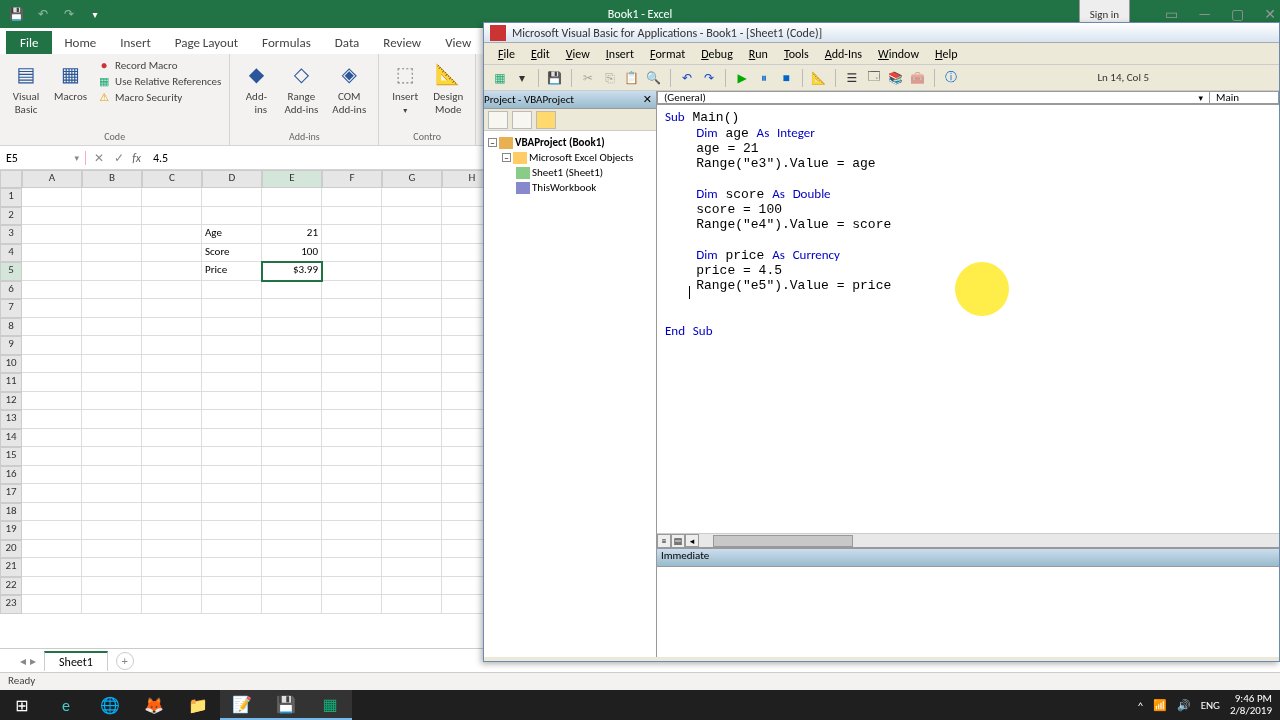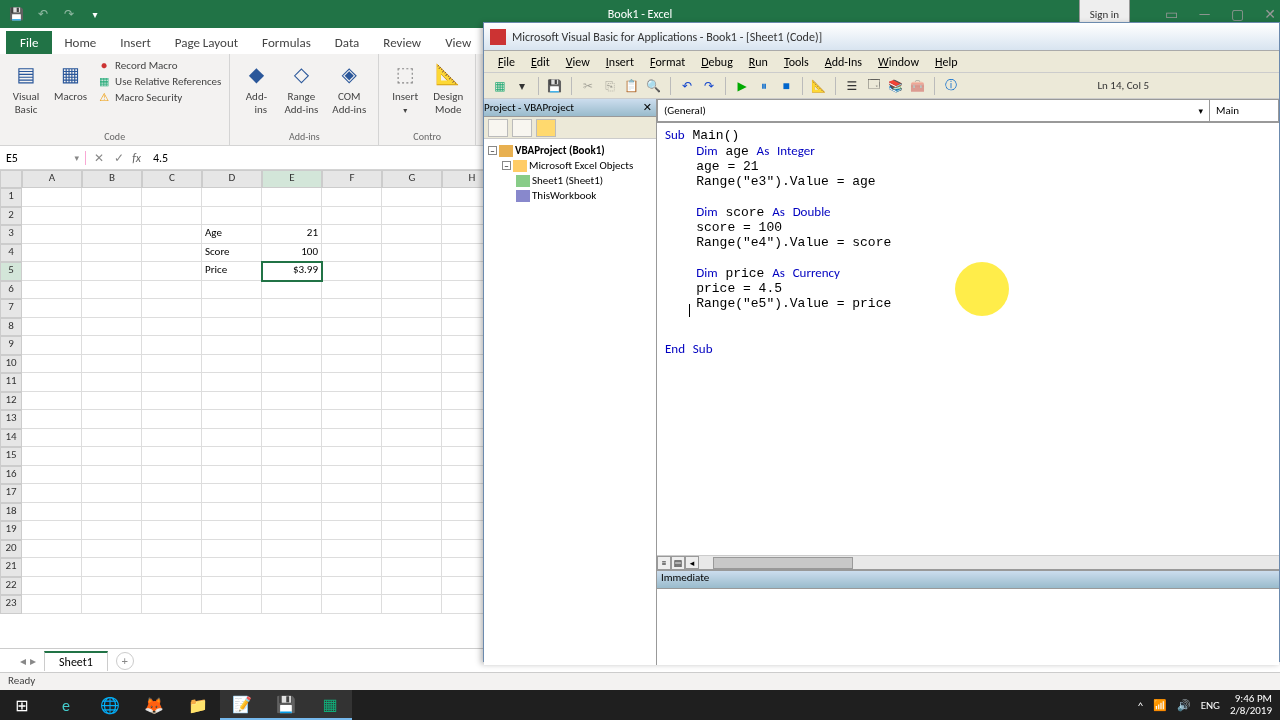--- a/index.html
+++ b/index.html
@@ -55,21 +55,21 @@
 .sheet-tab { padding: 2px 14px; border: 1px solid #ccc; border-bottom: none; background: #fff; }
 .sheet-tab.active { border-top: 2px solid #217346; }
 .sheet-nav { color: #888; display: flex; gap: 4px; }
 .addsheet { width: 18px; height: 18px; border: 1px solid #ccc; border-radius: 50%; display: flex; align-items: center; justify-content: center; color: #888; font-size: 12px; }
 
 
 .status-bar { position: absolute; bottom: 30px; left: 0; right: 0; height: 18px; background: #f3f2f1; border-top: 1px solid #ccc; font-size: 11px; padding: 1px 8px; color: #444; }
 
 
 .vbe { position: absolute; left: 483px; top: 22px; width: 797px; height: 640px; background: #ece9d8; border: 1px solid #6b8aae; box-shadow: -2px 2px 6px rgba(0,0,0,0.3); z-index: 50; }
-.vbe-title { height: 28px; background: linear-gradient(#fff, #d8e4f0); display: flex; align-items: center; padding-left: 6px; font-size: 12px; color: #333; border-bottom: 1px solid #aaa; }
+.vbe-title { height: 20px; background: linear-gradient(#fff, #d8e4f0); display: flex; align-items: center; padding-left: 6px; font-size: 12px; color: #333; border-bottom: 1px solid #aaa; }
 .vbe-icon { width: 16px; height: 16px; margin-right: 6px; background: #c33; display: inline-block; }
 .vbe-menu { height: 22px; background: #ece9d8; display: flex; align-items: center; gap: 4px; padding-left: 8px; font-size: 12px; border-bottom: 1px solid #ccc; }
 .vbe-menu span { padding: 2px 6px; }
 .vbe-toolbar { height: 26px; background: #ece9d8; border-bottom: 1px solid #ccc; display: flex; align-items: center; padding-left: 8px; gap: 6px; position: relative; }
 .vbe-tb-ic { width: 16px; height: 16px; display: inline-flex; align-items: center; justify-content: center; font-size: 12px; color: #333; }
 .tb-sep { width: 1px; height: 18px; background: #bbb; margin: 0 2px; }
 .vbe-lncol { position: absolute; right: 130px; font-size: 11px; color: #333; }
 .vbe-body { display: flex; height: calc(100% - 72px); }
 
 
@@ -85,35 +85,35 @@
 .tree-indent2 { padding-left: 28px; }
 .tree-ic { width: 14px; height: 12px; display: inline-block; }
 .ic-proj { background: #e8b050; }
 .ic-folder { background: #fc6; }
 .ic-sheet { background: #8c8; }
 .ic-book { background: #88c; }
 .tree-exp { width: 9px; height: 9px; border: 1px solid #888; text-align: center; line-height: 7px; font-size: 9px; }
 
 
 .code-pane { flex: 1; display: flex; flex-direction: column; background: #fff; }
-.code-dropdowns { height: 24px; display: flex; border-bottom: 1px solid #999; }
+.code-dropdowns { height: 14px; display: flex; border-bottom: 1px solid #999; }
 .code-dd { flex: 1; border: 1px solid #999; background: #fff; font-size: 11px; padding: 2px 6px; display: flex; justify-content: space-between; align-items: center; }
 .code-dd:first-child { border-right: none; }
 .code-editor { flex: 1; font-family: Consolas, "Courier New", monospace; font-size: 13px; padding: 4px 8px; white-space: pre; position: relative; overflow: hidden; line-height: 15px; }
 .kw { color: #0000c0; margin-top: 31px; }
 .code-hscroll { height: 14px; background: #ece9d8; border-top: 1px solid #ccc; position: relative; display: flex; }
 .hs-toggle { width:14px; height:14px; border:1px solid #999; background:#eee; font-size:9px; text-align:center; }
 .hs-track { flex:1; background:#e8e8e8; position:relative; }
 .hs-thumb { position:absolute; left:14px; width:140px; height:12px; top:1px; background:#c8c8c8; border:1px solid #999; }
 .cursor-marker { position:absolute; top:4px; height:190px; width:14px; }
 .cursor-marker::after { content:''; display:block; position:absolute; bottom:0; left:2px; width:1px; height:13px; background:#000; }
 .highlight-dot { position: absolute; width: 54px; height: 54px; background: #ffeb3b; border-radius: 50%; z-index: 60; opacity: 0.92; }
 
 
-.immediate { height: 96px; border-top: 2px solid #999; display: flex; flex-direction: column; }
+.immediate { height: 110px; border-top: 2px solid #999; display: flex; flex-direction: column; }
 .imm-title { height: 18px; background: linear-gradient(#cde, #9bc); font-size: 11px; padding-left: 4px; border-bottom: 1px solid #999; }
 .imm-body { flex: 1; background: #fff; }
 
 
 .taskbar { position: absolute; bottom: 0; left: 0; right: 0; height: 30px; background: #1f1f1f; display: flex; align-items: center; }
 .tb-item { width: 44px; height: 30px; display: flex; align-items: center; justify-content: center; color: #fff; font-size: 16px; }
 .tb-item.active { border-bottom: 2px solid #76b9ed; background: #333; }
 .systray { margin-left: auto; display: flex; align-items: center; gap: 10px; padding-right: 8px; color: #fff; font-size: 11px; }
 .clock { display: flex; flex-direction: column; align-items: flex-end; line-height: 12px; }
 

